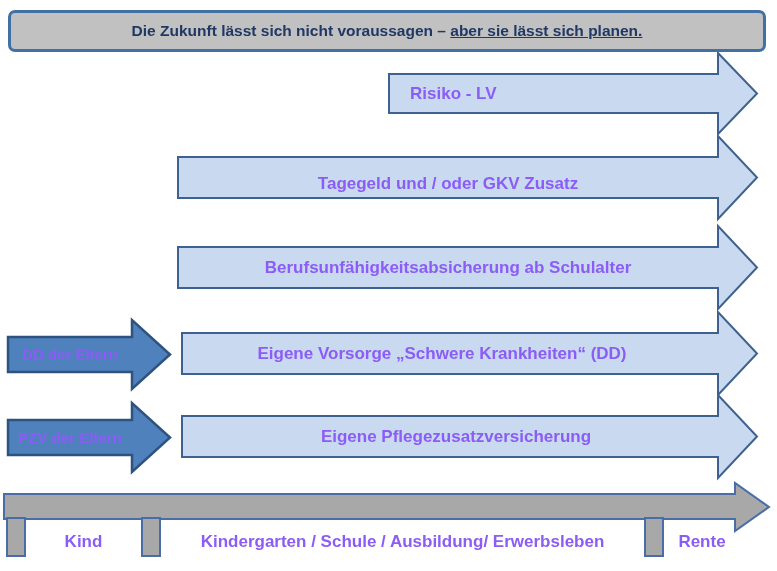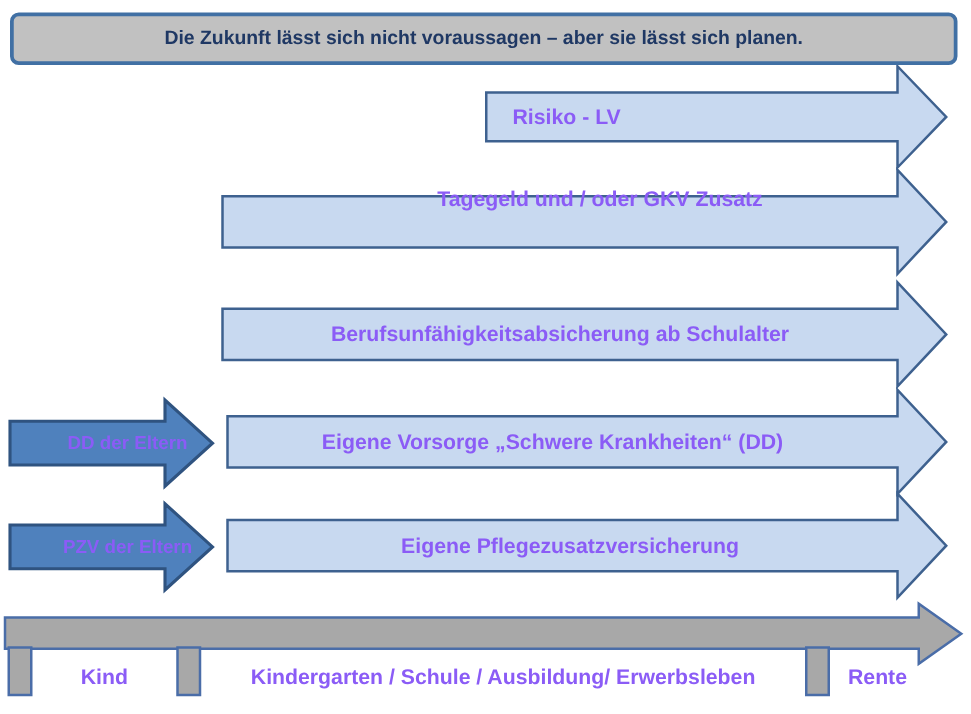--- a/index.html
+++ b/index.html
@@ -15,33 +15,33 @@
   .dark-arrow{fill:#4f81bd;stroke:#2f5380;stroke-width:2.5;}
   .timeline-arrow{fill:#a8a8a8;stroke:#4a6da8;stroke-width:2;}
   .tick{fill:#a8a8a8;stroke:#4a6da8;stroke-width:2;}
   .label{
     position:absolute;z-index:1;
     display:flex;align-items:center;justify-content:center;
     color:#8b5cf6;font-weight:bold;
     white-space:nowrap;
   }
   .arrow-label{font-size:17px;}
-  .side-label{font-size:15px;padding-left:32px;}
+  .side-label{font-size:15px;}
   .stage-label{font-size:17px;}
   #header-box{
     position:absolute;z-index:1;
     left:8px;top:10px;width:752px;height:36px;
     background:#c1c1c1;
     border:3px solid #4170a4;
     border-radius:7px;
     display:flex;align-items:center;justify-content:center;
     color:#1f3864;font-weight:bold;font-size:15.5px;
     white-space:pre;
   }
-  #header-box .underlined{}
+  #header-box .underlined{text-decoration:underline;}
   #copyright{
     position:absolute;z-index:1;
     left:430px;top:55px;width:295px;
     text-align:center;
     font-size:10.5px;color:#141414;font-weight:bold;
     white-space:pre;
   }
 </style>
 </head>
 <body>
@@ -65,21 +65,21 @@
     <rect class="tick" x="142" y="518" width="18" height="38"></rect>
     <rect class="tick" x="645" y="518" width="18" height="38"></rect>
   </svg>
 
   <div id="header-box">
     <span>Die Zukunft lässt sich nicht voraussagen – </span><span class="underlined">aber sie lässt sich planen.</span>
   </div>
 
 
   <div class="label arrow-label" style="left:410px;top:74px;height:39px;justify-content:flex-start;">Risiko - LV</div>
-  <div class="label arrow-label" style="left:178px;top:147px;width:540px;height:26px;padding-left:32px;">Tagegeld und / oder GKV Zusatz</div>
+  <div class="label arrow-label" style="left:178px;top:171px;width:540px;height:26px;">Tagegeld und / oder GKV Zusatz</div>
   <div class="label arrow-label" style="left:178px;top:247px;width:540px;height:41px;">Berufsunfähigkeitsabsicherung ab Schulalter</div>
   <div class="label arrow-label" style="left:182px;top:333px;width:520px;height:41px;">Eigene Vorsorge „Schwere Krankheiten“ (DD)</div>
   <div class="label arrow-label" style="left:188px;top:416px;width:536px;height:41px;">Eigene Pflegezusatzversicherung</div>
 
   <div class="label side-label" style="left:8px;top:337px;width:124px;height:35px;">DD der Eltern</div>
   <div class="label side-label" style="left:8px;top:420px;width:124px;height:35px;">PZV der Eltern</div>
 
   <div class="label stage-label" style="left:25px;top:528px;width:117px;height:28px;">Kind</div>
   <div class="label stage-label" style="left:160px;top:528px;width:485px;height:28px;">Kindergarten / Schule / Ausbildung/ Erwerbsleben</div>
   <div class="label stage-label" style="left:660px;top:528px;width:84px;height:28px;">Rente</div>

